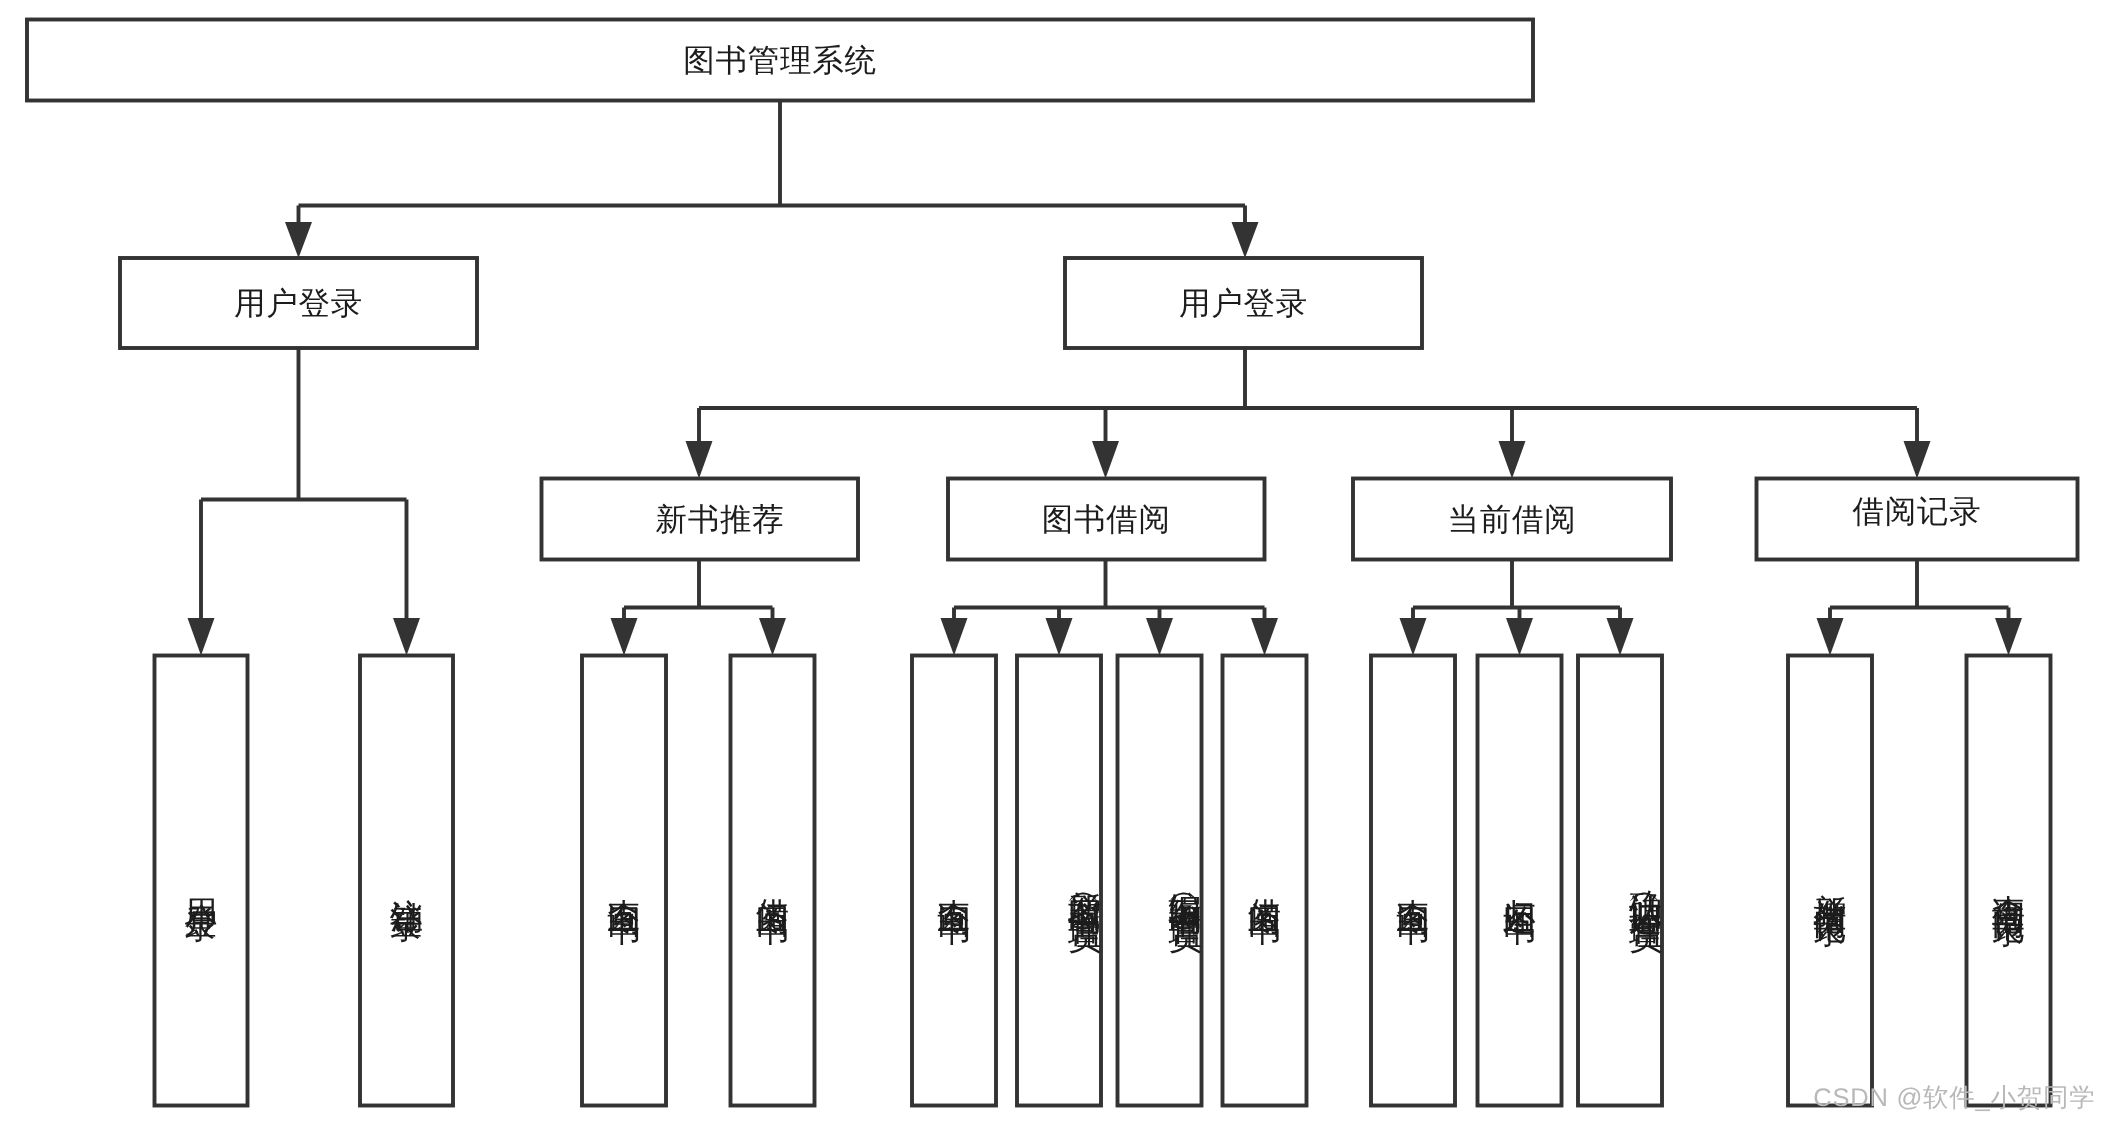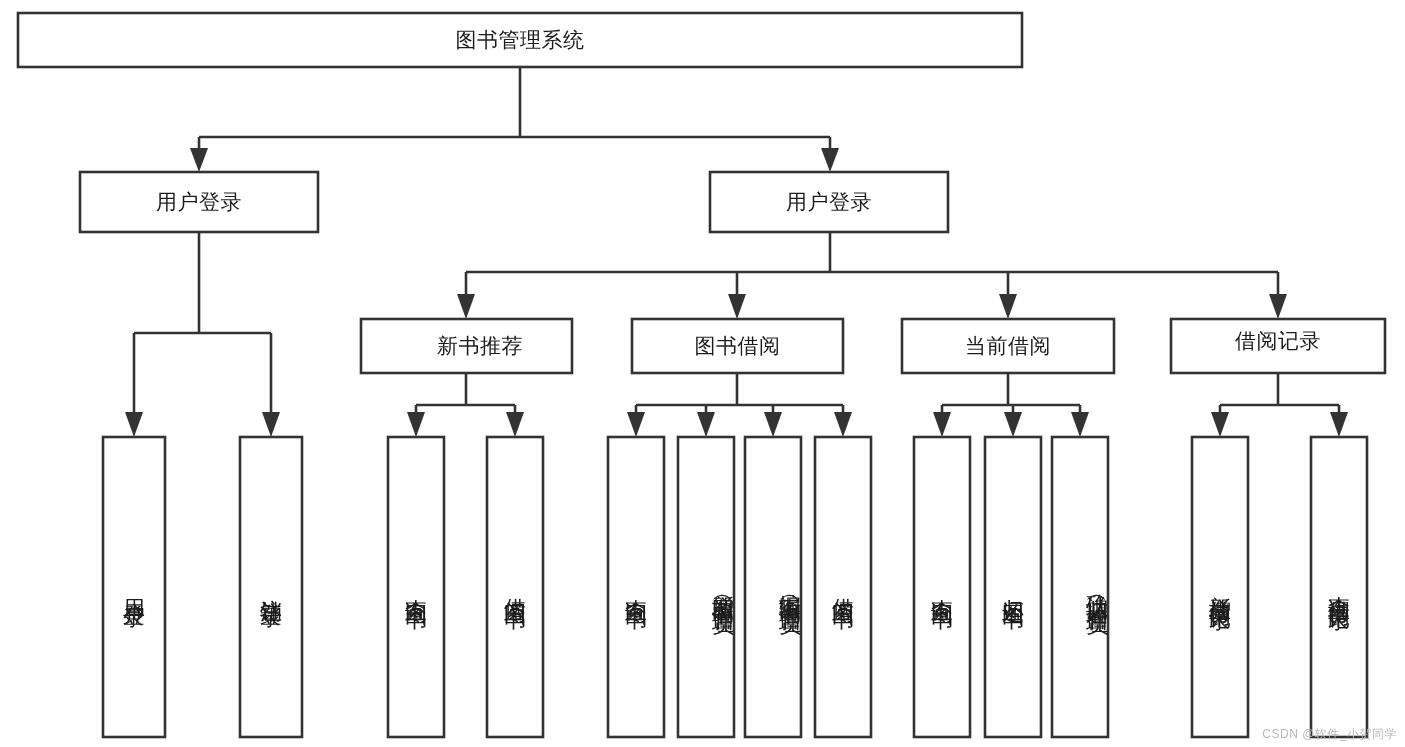--- a/index.html
+++ b/index.html
@@ -66,21 +66,21 @@
     pointer-events: none;
   }
   .node-label-v.centered {
     align-items: center;
   }
   .watermark {
     position: absolute;
     right: 8px;
     bottom: 4px;
     color: #b8b8b8;
-    font-size: 12px;
+    font-size: 17px;
     letter-spacing: 0.5px;
     white-space: nowrap;
     pointer-events: none;
   }
 </style>
 </head>
 <body>
 
 <div id="diagram-root">
 

